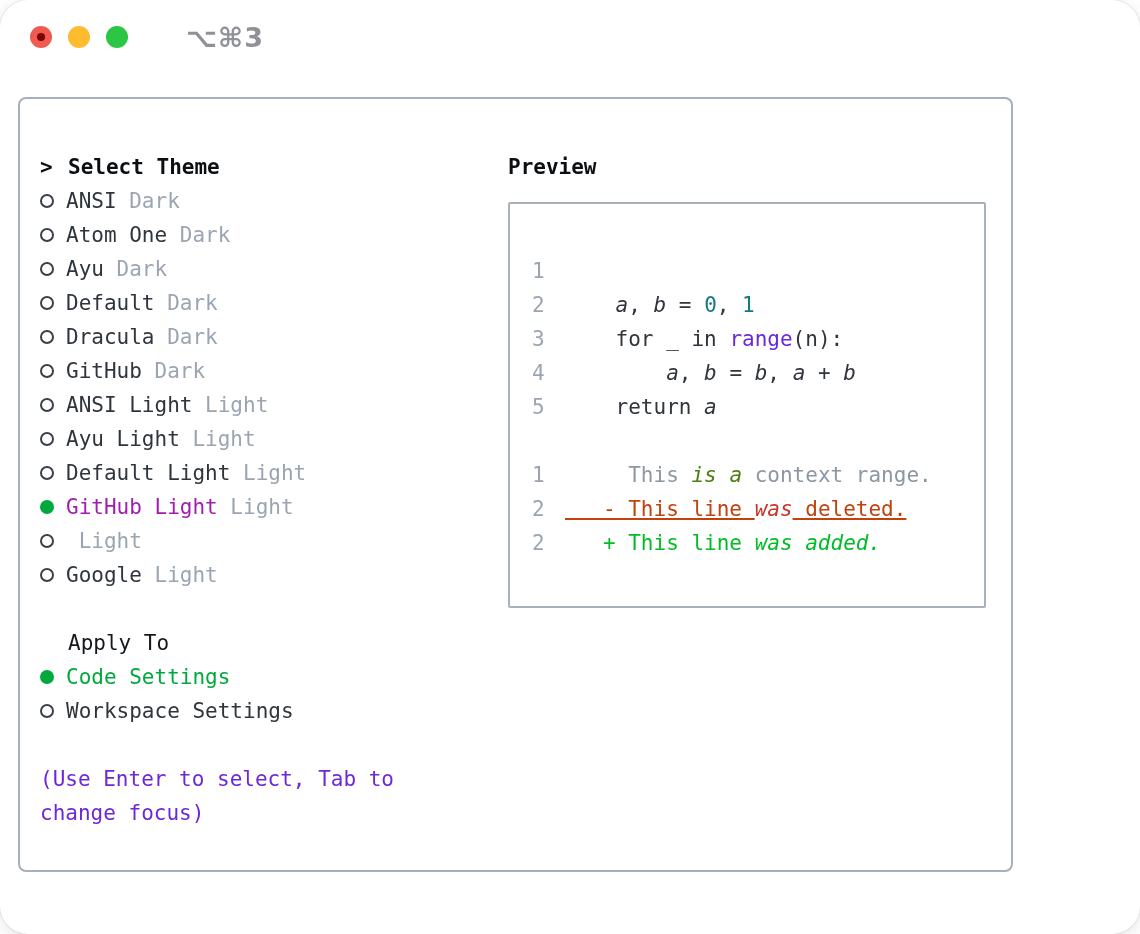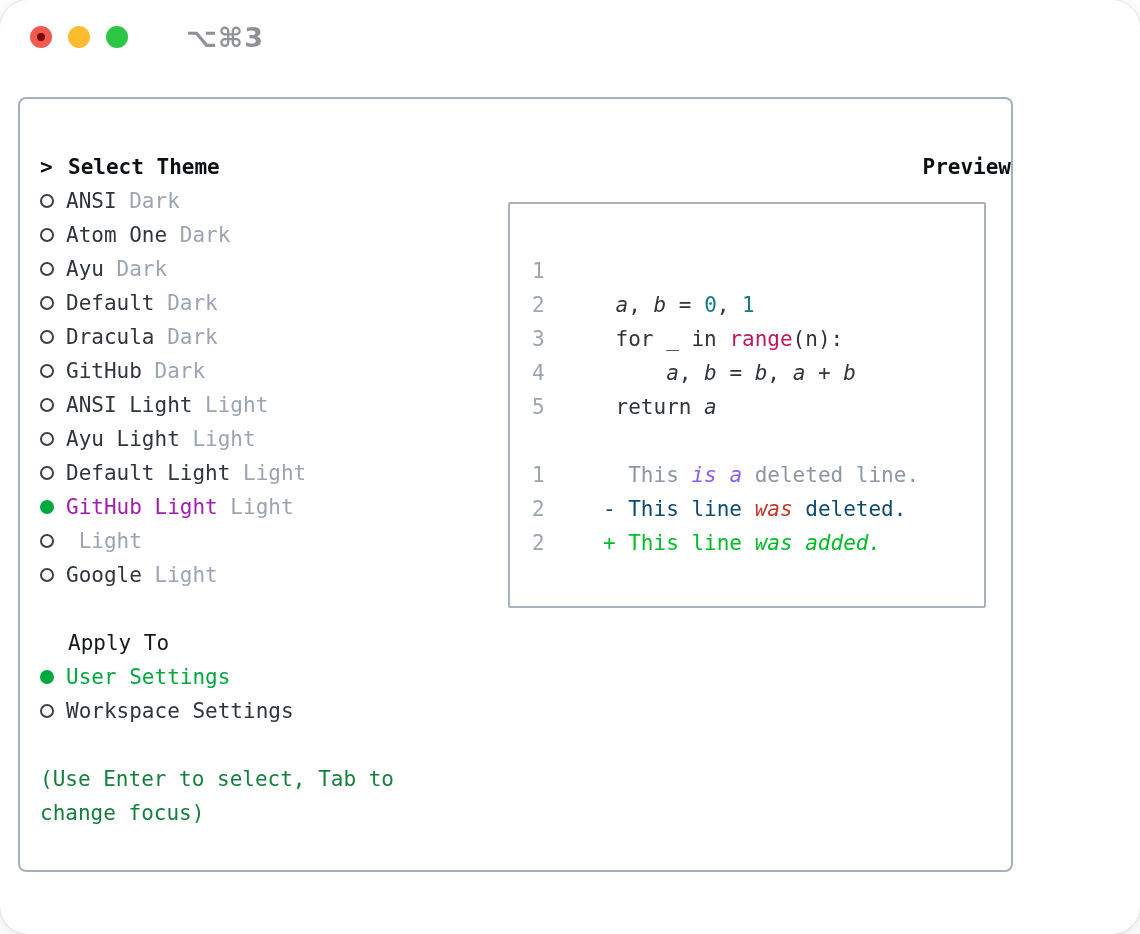--- a/index.html
+++ b/index.html
@@ -67,47 +67,47 @@
   .bullet.filled{border-color:#00a93e;background:#00a93e;}
   .item-name{color:#2f353c;white-space:pre;}
   .item-variant{color:#9aa5b1;white-space:pre;}
   .theme-item.selected .item-name{color:#a21caf;}
   .apply-heading{margin-top:34px;color:#14181c;}
   .apply-item .item-name{color:#2f353c;}
   .apply-item.selected .item-name{color:#00a93e;}
   .hint{
     margin-top:34px;
     max-width:392px;
-    font-size:21px;line-height:34px;color:#15803d;
+    font-size:21px;line-height:34px;color:#6d28d9;
   }
   
   .preview-heading{
     height:34px;line-height:34px;
-    font-size:21px;font-weight:700;color:#0c0f12;text-align:right;
+    font-size:21px;font-weight:700;color:#0c0f12;
   }
   .preview-box{
     margin-top:18px;
     box-sizing:border-box;
     width:478px;
     border:2px solid #a9b2bc;
     border-radius:2px;
     background:#ffffff;
     padding:50px 16px 46px 22px;
   }
   .code-line{height:34px;display:flex;align-items:center;font-size:21px;line-height:34px;}
   .ln{display:inline-block;width:33px;flex:none;color:#9aa5b1;white-space:pre;}
   .code{white-space:pre;}
   .tok-plain{color:#2f353c;}
   .tok-func{color:#b0211e;}
   .tok-num{color:#147a82;}
-  .tok-builtin{color:#be185d;margin-top:25px;}
+  .tok-builtin{color:#6d28d9;margin-top:25px;}
   .tok-var{color:#2f353c;font-style:italic;}
   .tok-context{color:#8d97a2;}
-  .tok-context-it{color:#8b5cf6;font-style:italic;}
-  .tok-del{color:#0c4a6e;}
+  .tok-context-it{color:#4d7c0f;font-style:italic;}
+  .tok-del{color:#c2410c;text-decoration:underline;}
   .tok-del-it{color:#c83426;font-style:italic;}
   .tok-add{color:#00bd26;}
   .tok-add-it{color:#00bd26;font-style:italic;}
 </style>
 </head>
 <body>
 
 <div class="window">
 
   <div class="titlebar">
@@ -188,21 +188,21 @@
         </div>
 
       <div class="row apply-heading">
         <span class="indent"></span>
         <span>Apply To</span>
       </div>
 
       <div id="apply-list">
           <div class="row apply-item selected">
             <span class="bullet filled"></span>
-            <span class="item-name">User Settings</span>
+            <span class="item-name">Code Settings</span>
           </div>
           <div class="row apply-item">
             <span class="bullet"></span>
             <span class="item-name">Workspace Settings</span>
           </div>
         </div>
 
       <div class="hint">(Use Enter to select, Tab to change focus)</div>
     </div>
 
@@ -227,21 +227,21 @@
           <div class="code-line">
             <span class="ln">5</span>
             <span class="code"><span class="tok-plain">    return </span><span class="tok-var">a</span></span>
           </div>
           <div class="code-line">
             <span class="ln"></span>
             <span class="code"></span>
           </div>
           <div class="code-line">
             <span class="ln">1</span>
-            <span class="code"><span class="tok-context">     This </span><span class="tok-context-it">is</span><span class="tok-context"> </span><span class="tok-context-it">a</span><span class="tok-context"> deleted line.</span></span>
+            <span class="code"><span class="tok-context">     This </span><span class="tok-context-it">is</span><span class="tok-context"> </span><span class="tok-context-it">a</span><span class="tok-context"> context range.</span></span>
           </div>
           <div class="code-line">
             <span class="ln">2</span>
             <span class="code"><span class="tok-del">   - This line </span><span class="tok-del-it">was</span><span class="tok-del"> deleted.</span></span>
           </div>
           <div class="code-line">
             <span class="ln">2</span>
             <span class="code"><span class="tok-add">   + This line </span><span class="tok-add-it">was added.</span></span>
           </div>
         </div>

